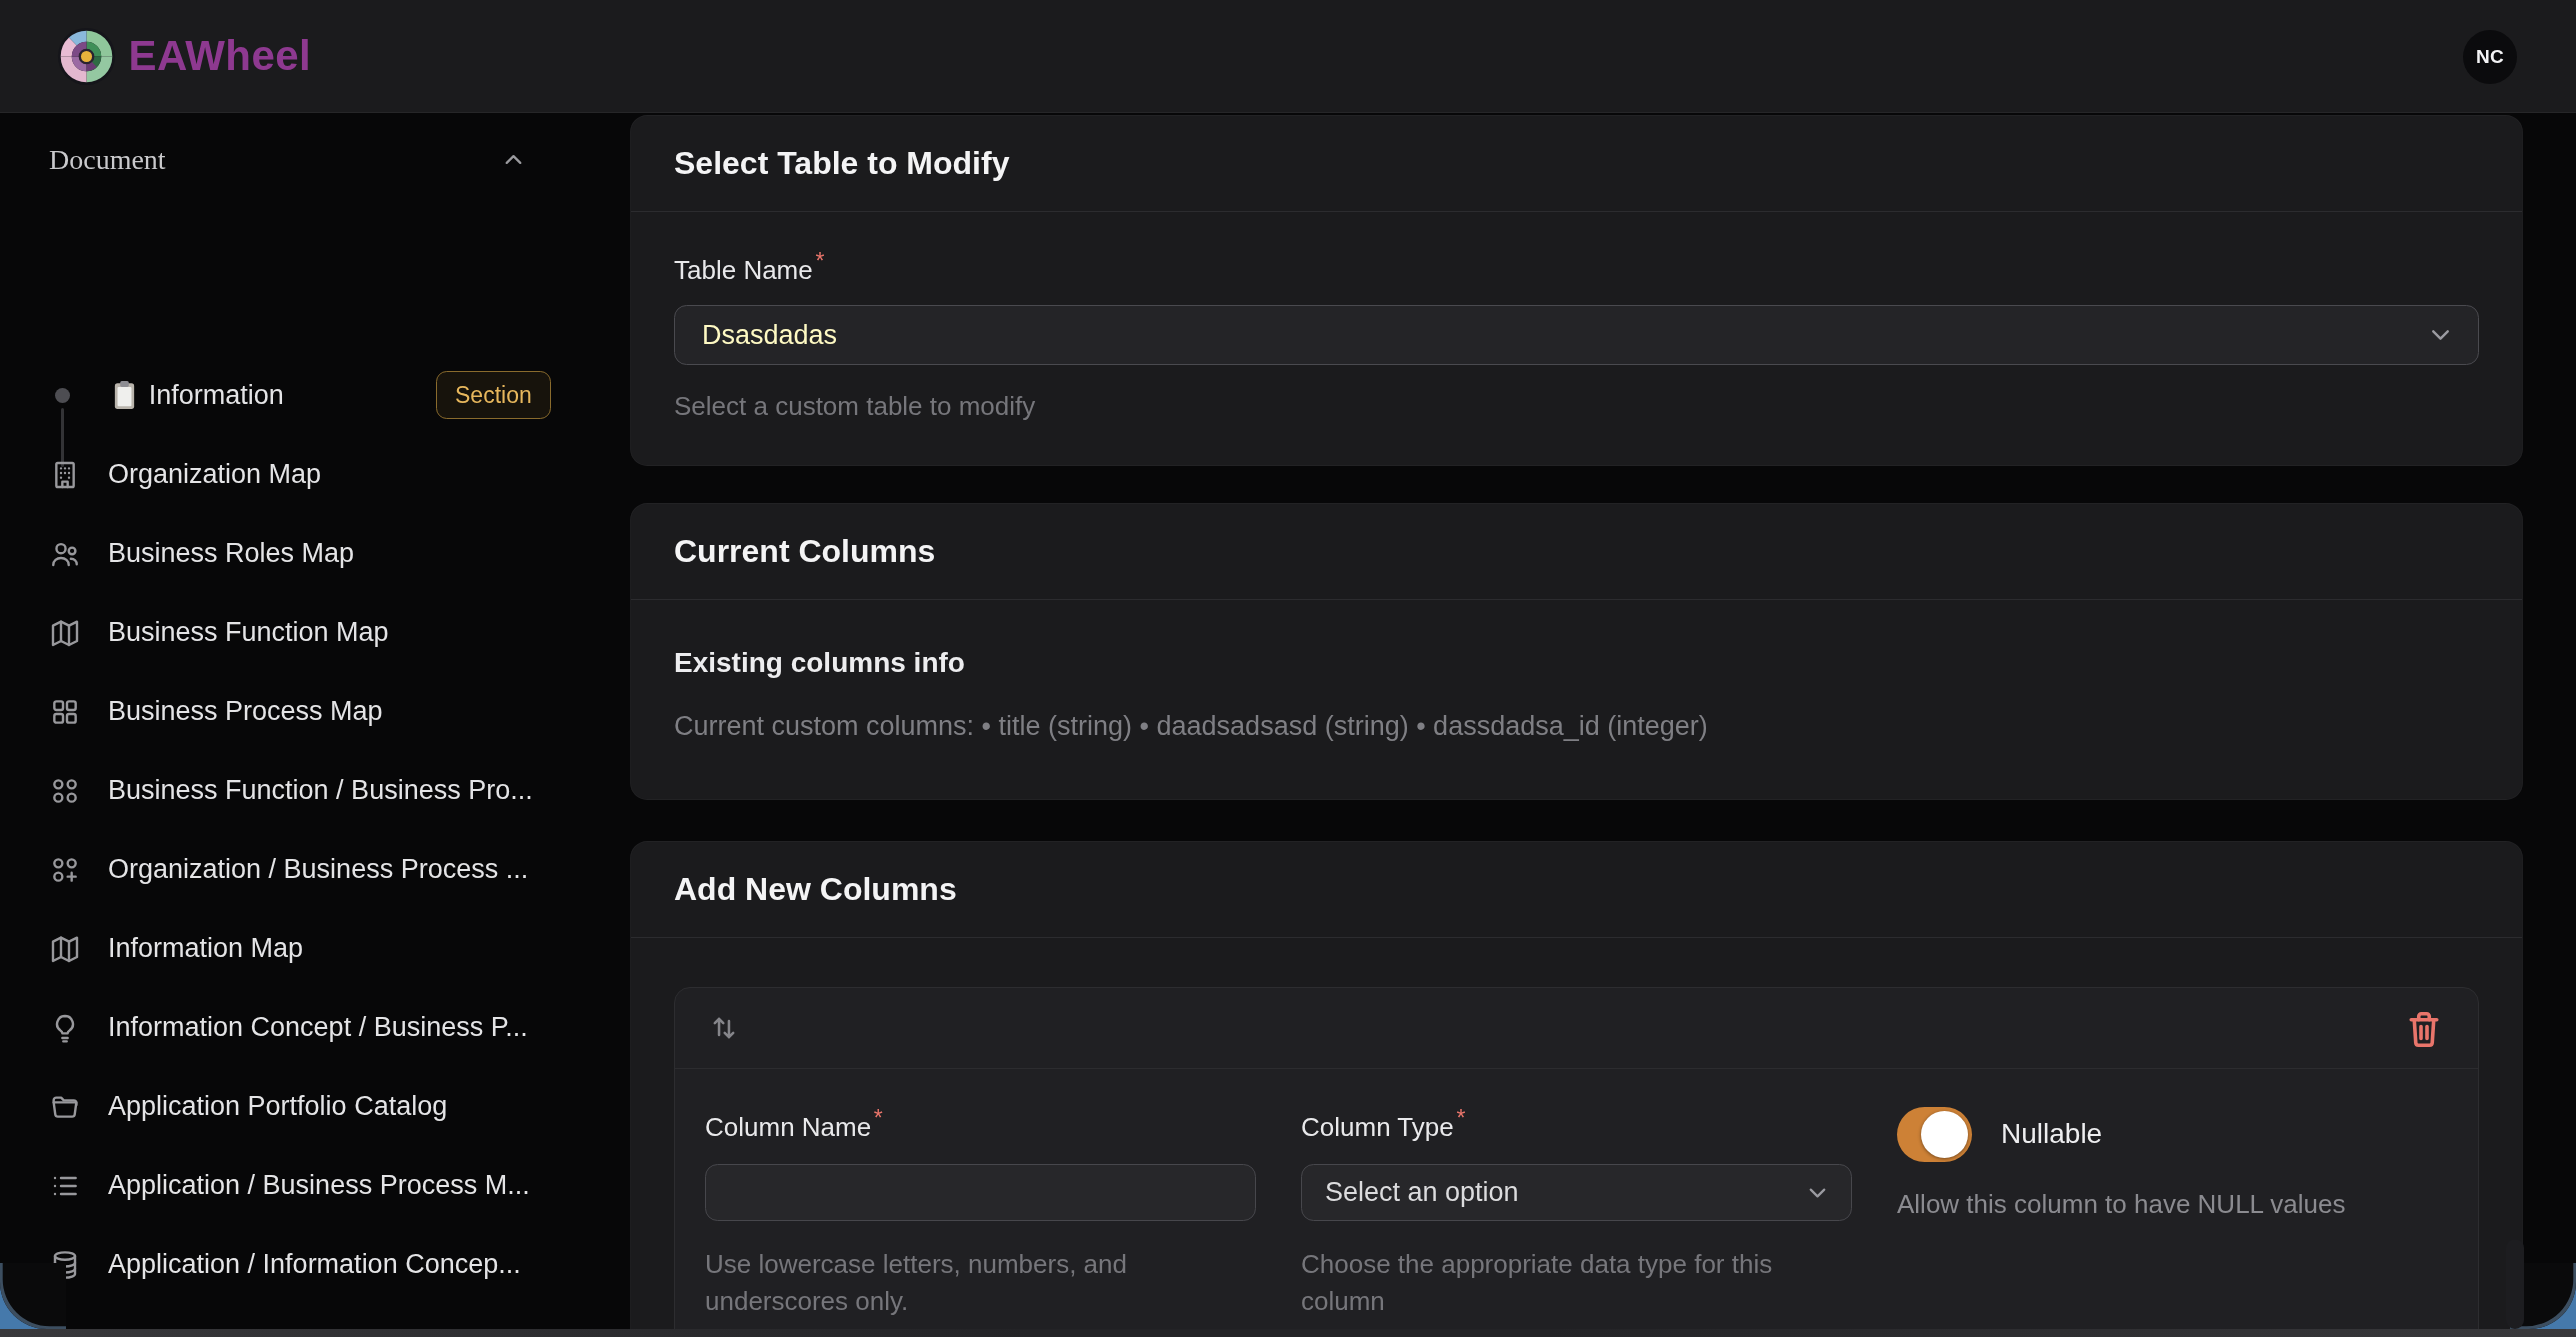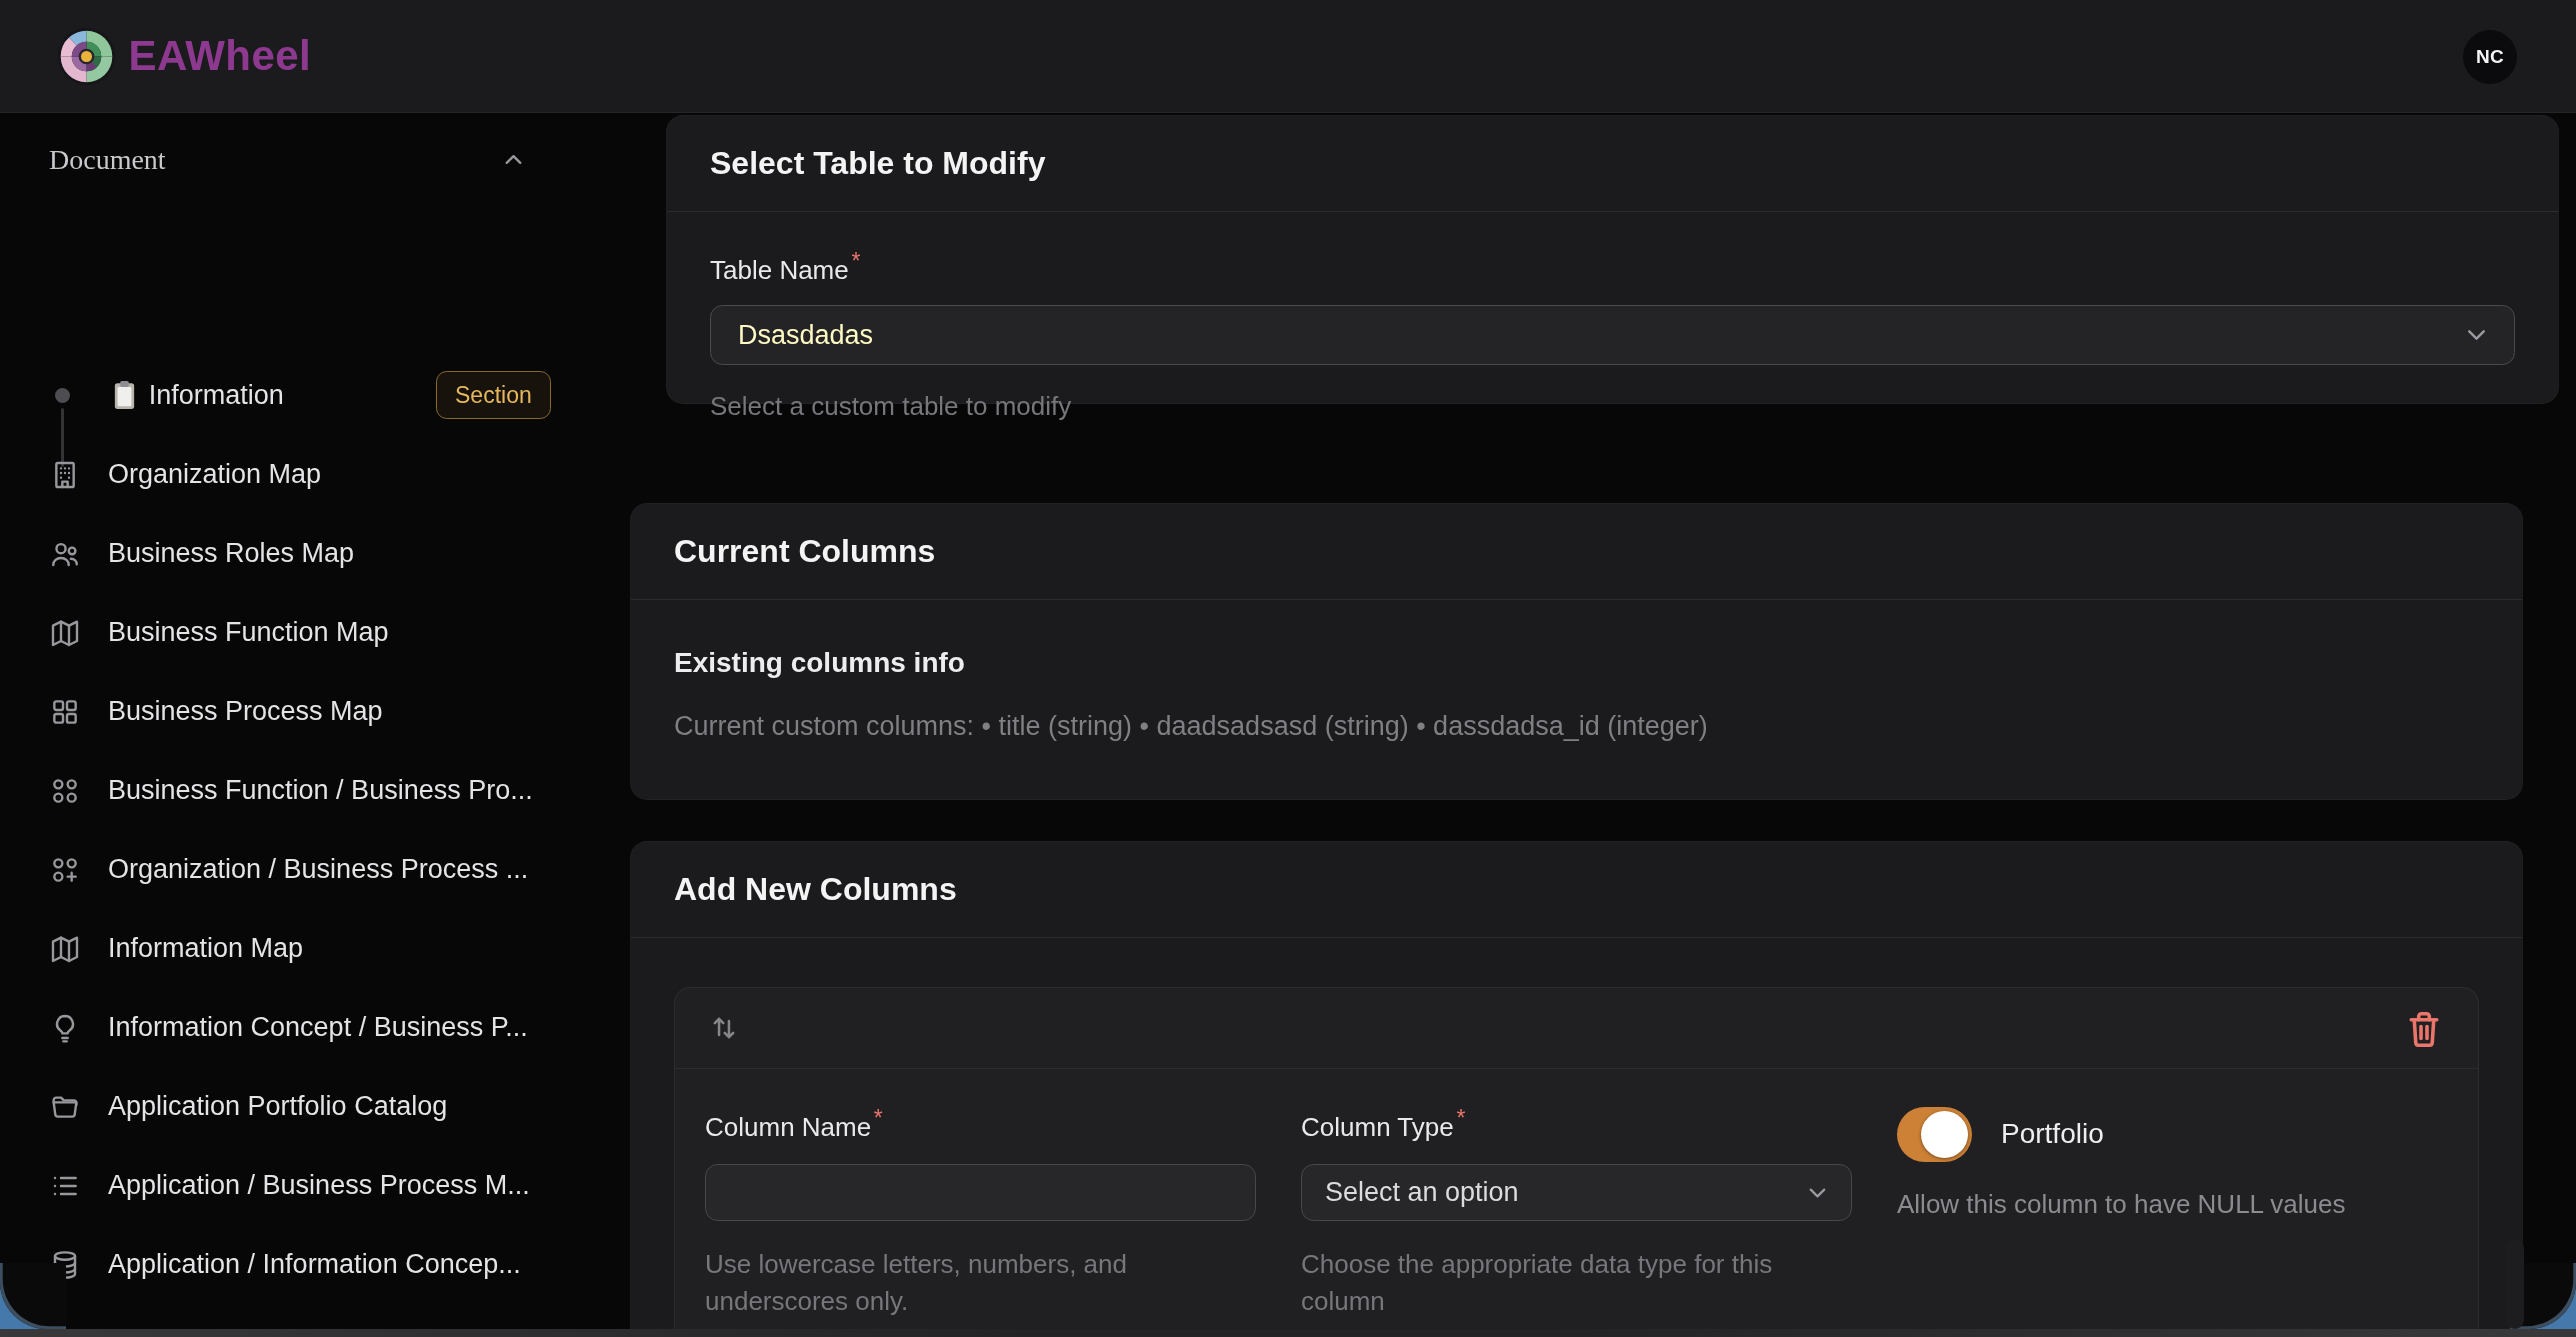--- a/index.html
+++ b/index.html
@@ -82,21 +82,21 @@
   .select-box {
     margin-top:19.7px; height:60px; border:1.8px solid #4a4a4f; border-radius:12.5px;
     background:#242427; display:flex; align-items:center;
     padding:0 27px; cursor:pointer; position:relative;
   }
   .select-box .val { font-size:27px; color:#fef9c3; }
   .select-box .chev { position:absolute; right:23px; top:50%; transform:translateY(-50%);
     width:29px; height:29px; color:#9a9aa0; }
 
   
-  #card-select  { top:2.7px;   height:287px;margin-left:36px; }
+  #card-select  { top:2.7px;   height:349px; }
   #card-current { top:391px; height:295px; }
   #card-add     { top:729px; height:608px; border-bottom-left-radius:0; border-bottom-right-radius:0; }
 
   #card-current .card-body { padding-top:47px; }
   .info-title { font-size:28px; font-weight:600; color:#ededef; }
   .info-text { margin-top:32px; font-size:27px; color:#7f7f84; }
 
   
   .editor {
     position:absolute; left:43px; right:43px; top:145px; height:465px;
@@ -443,21 +443,21 @@
               </svg>
           </div>
           <div class="helper">Choose the appropriate data type for this column</div>
         </div>
 
         <div class="col">
           <div class="toggle-row">
             <div class="toggle">
               <div class="knob"></div>
             </div>
-            <span class="toggle-label">Portfolio</span>
+            <span class="toggle-label">Nullable</span>
           </div>
           <div class="toggle-helper">Allow this column to have NULL values</div>
         </div>
       </div>
     </div>
   </section>
 </main>
 
 <div class="corner left"></div>
 <div class="corner right"></div>

